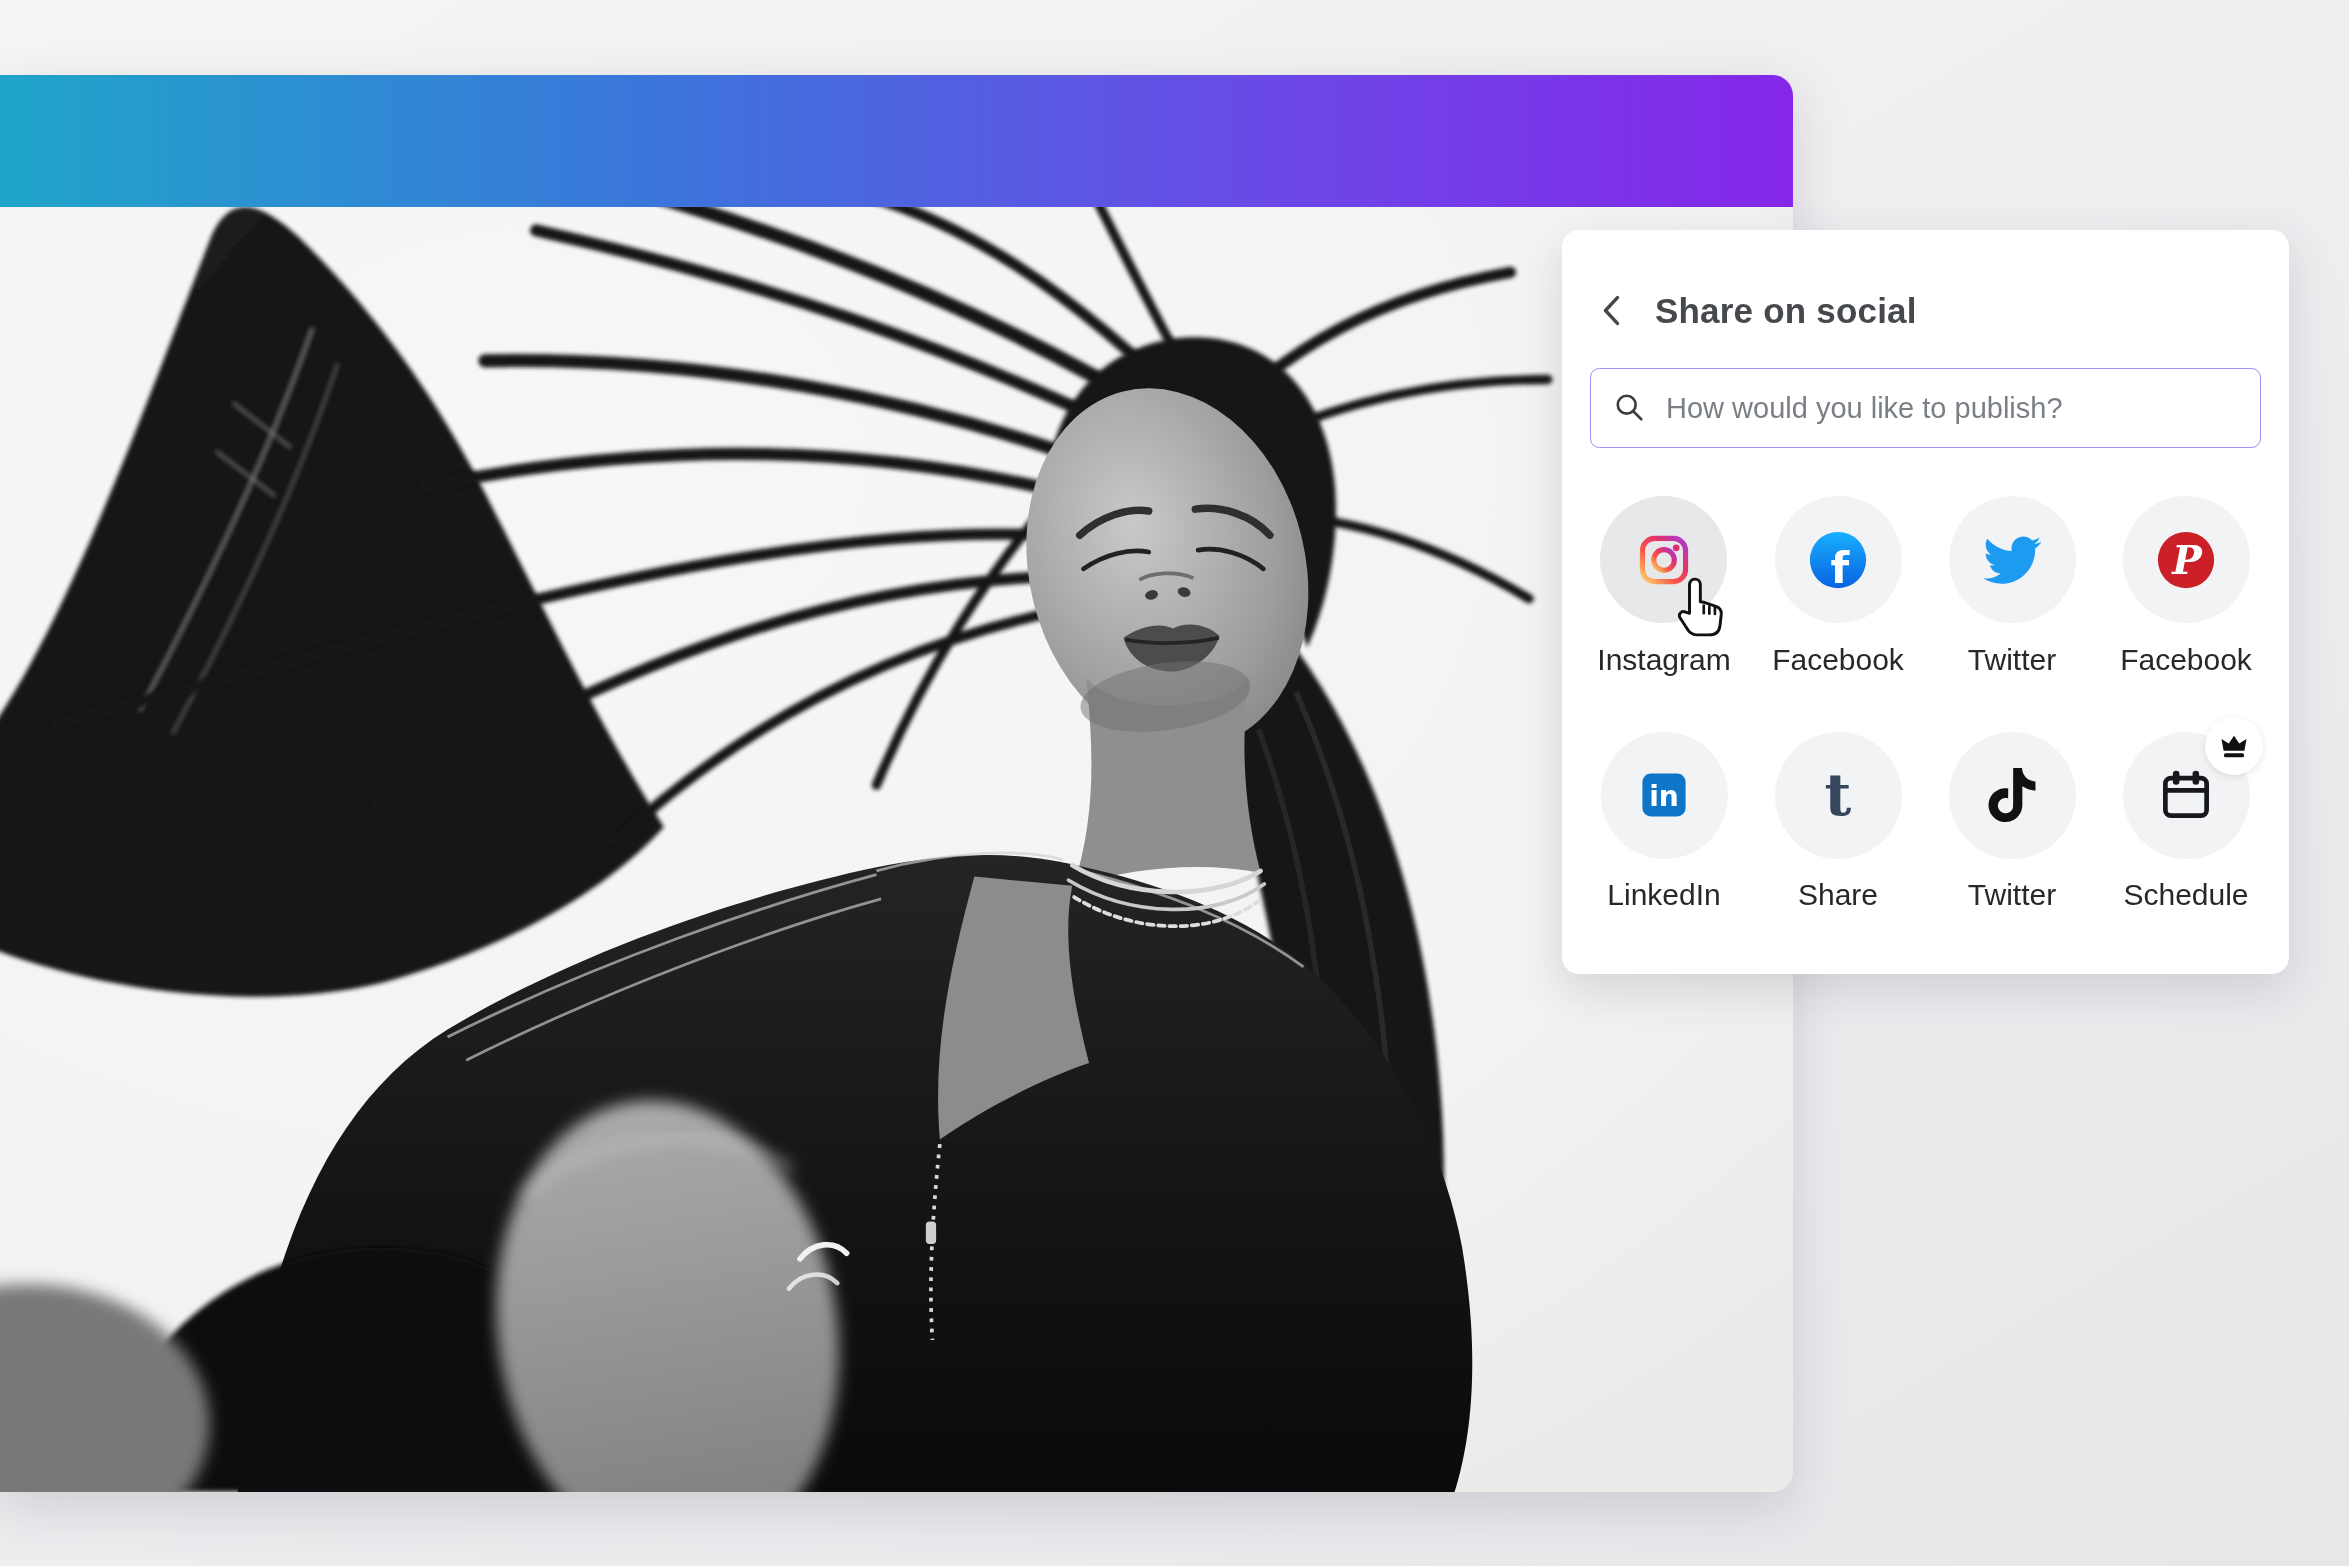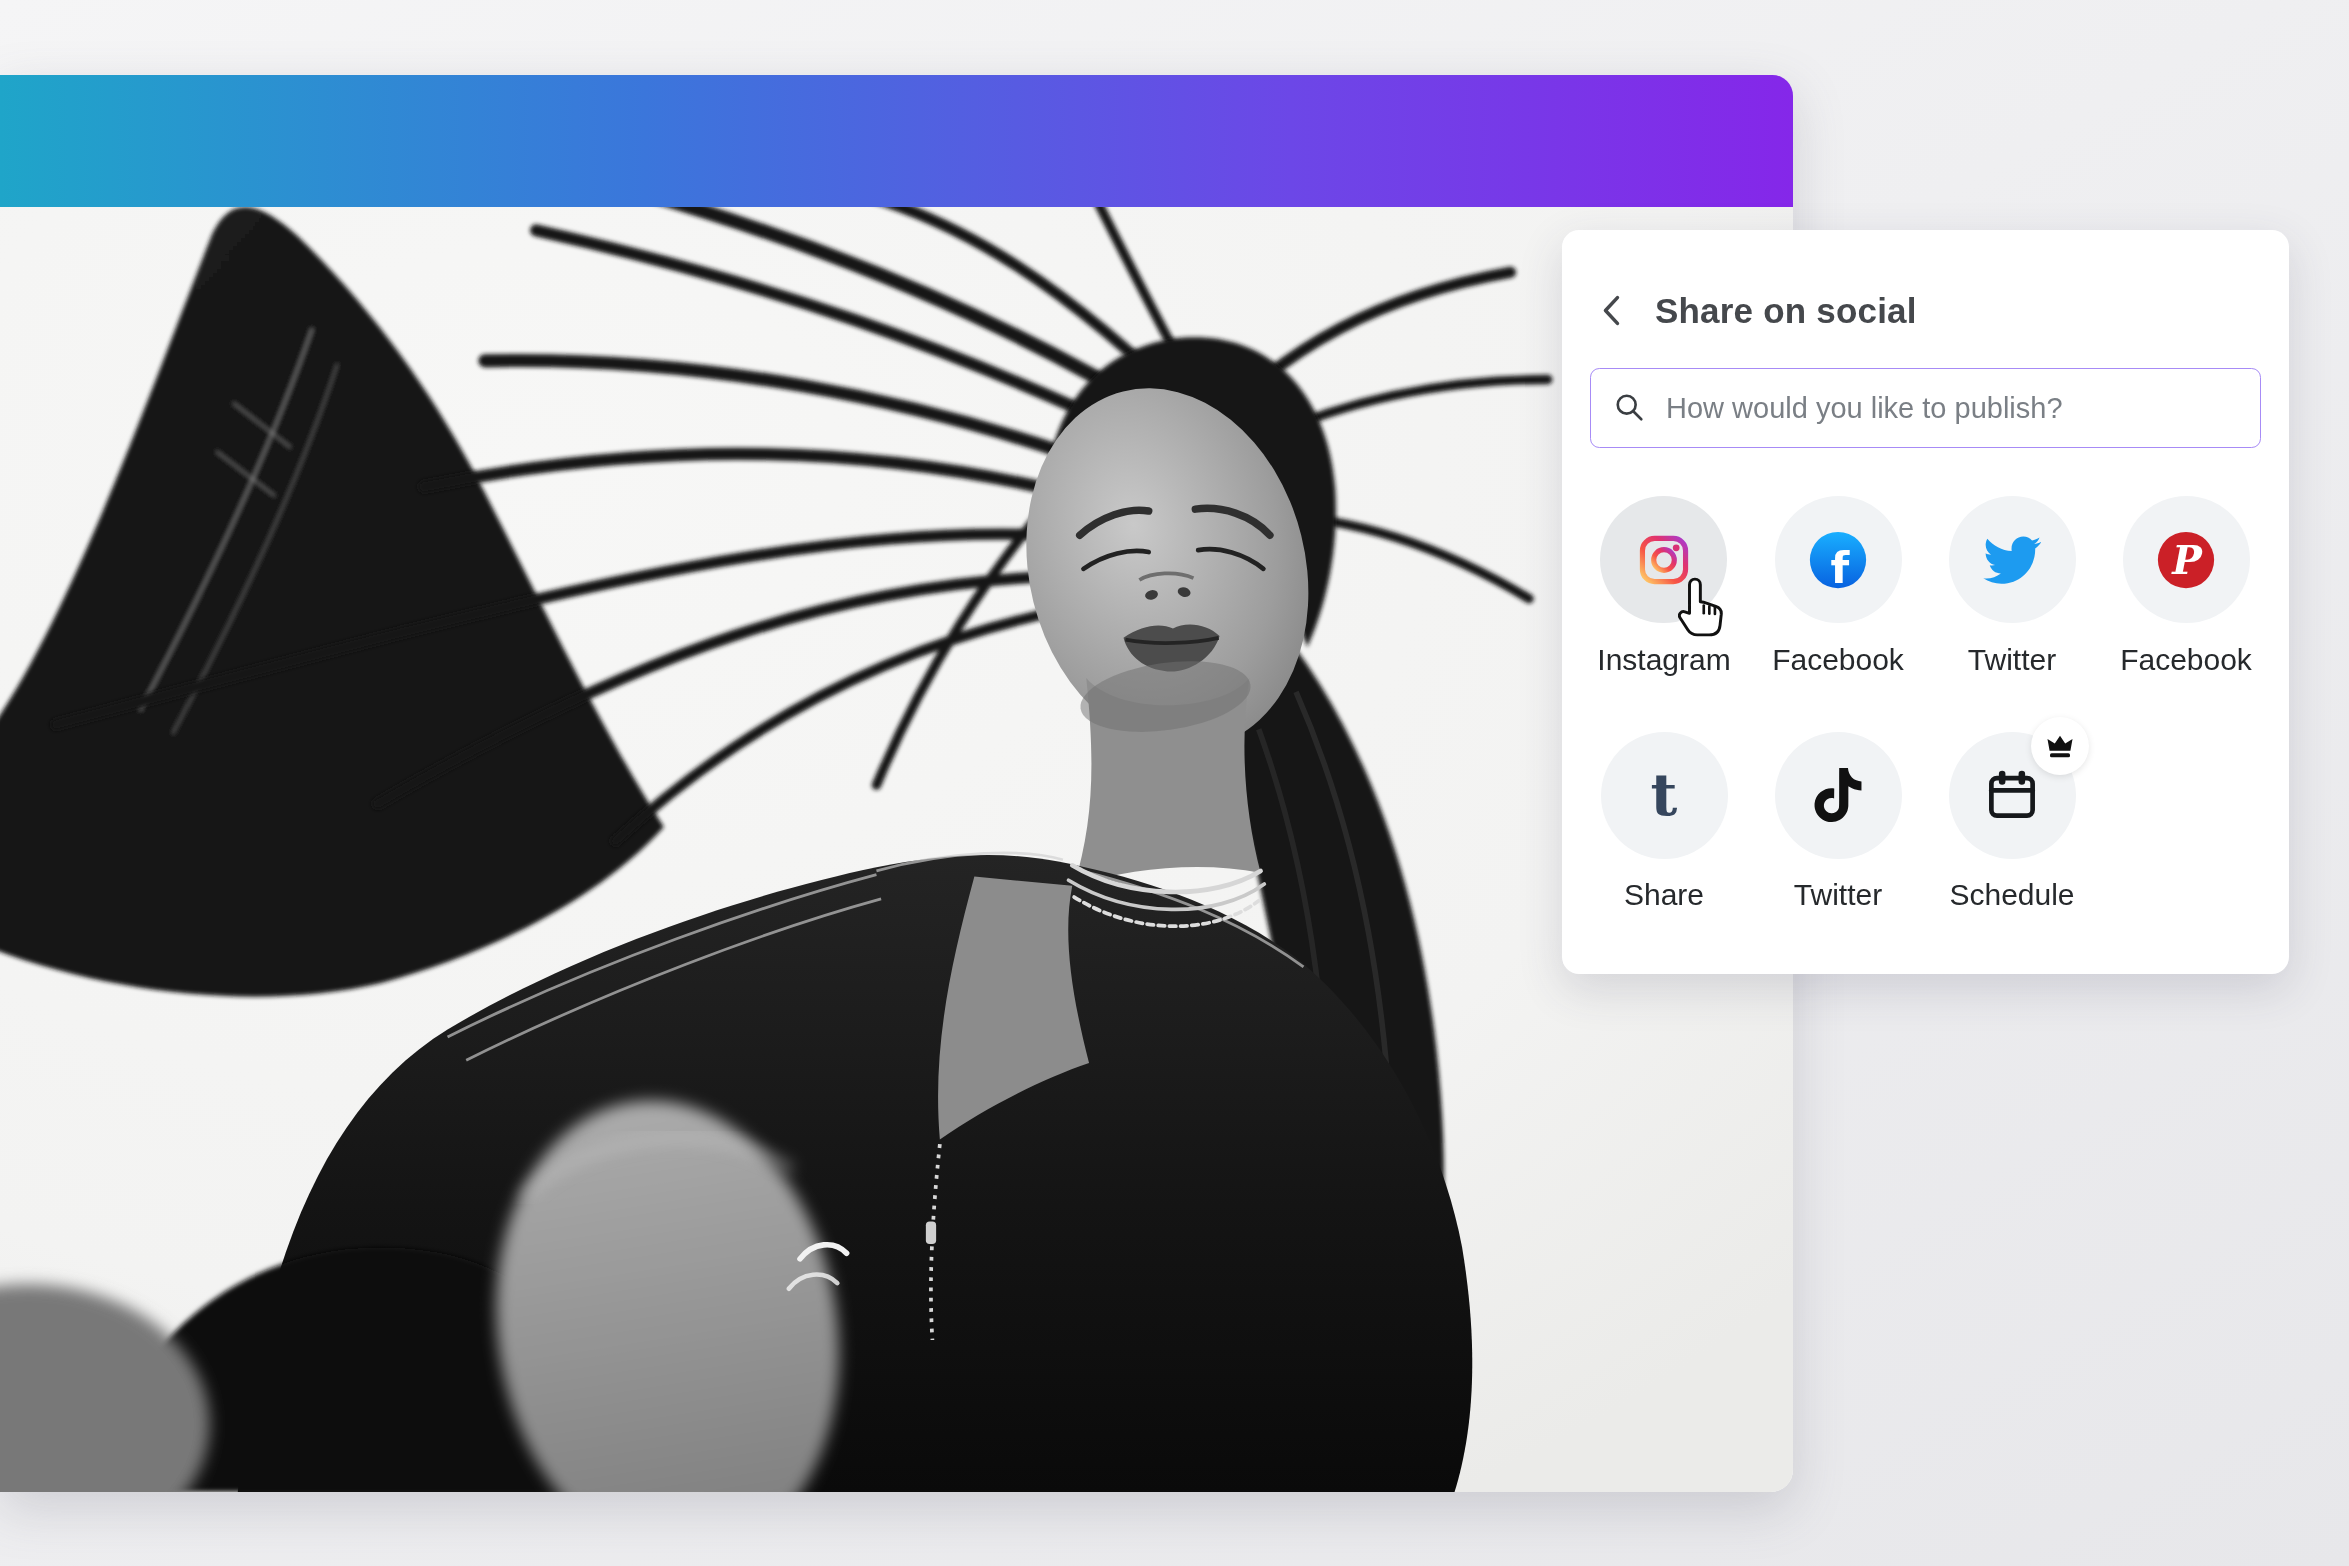--- a/index.html
+++ b/index.html
@@ -271,20 +271,29 @@
       <div class="option">
         <div class="circle">
           <svg width="60" height="60" viewBox="0 0 64 64">
             <circle cx="32" cy="32" r="30" fill="#CB2027"></circle>
             <text x="33" y="47" text-anchor="middle" font-family="DejaVu Serif, serif" font-weight="bold" font-style="italic" font-size="42" fill="#ffffff">P</text>
           </svg>
         </div>
         <div class="label">Facebook</div>
       </div>
 
+      <div class="option">
+        <div class="circle">
+          <svg width="60" height="60" viewBox="0 0 64 64">
+            <rect x="9" y="9" width="46" height="46" rx="9" fill="#0E76C8"></rect>
+            <text x="32" y="44" text-anchor="middle" font-family="DejaVu Sans, sans-serif" font-weight="bold" font-size="30" fill="#ffffff">in</text>
+          </svg>
+        </div>
+        <div class="label">LinkedIn</div>
+      </div>
 
       <div class="option">
         <div class="circle">
           <svg width="60" height="60" viewBox="0 0 64 64">
             <text x="32" y="53" text-anchor="middle" font-family="DejaVu Serif, serif" font-weight="bold" font-size="62" fill="#36465D">t</text>
           </svg>
         </div>
         <div class="label">Share</div>
       </div>
 

